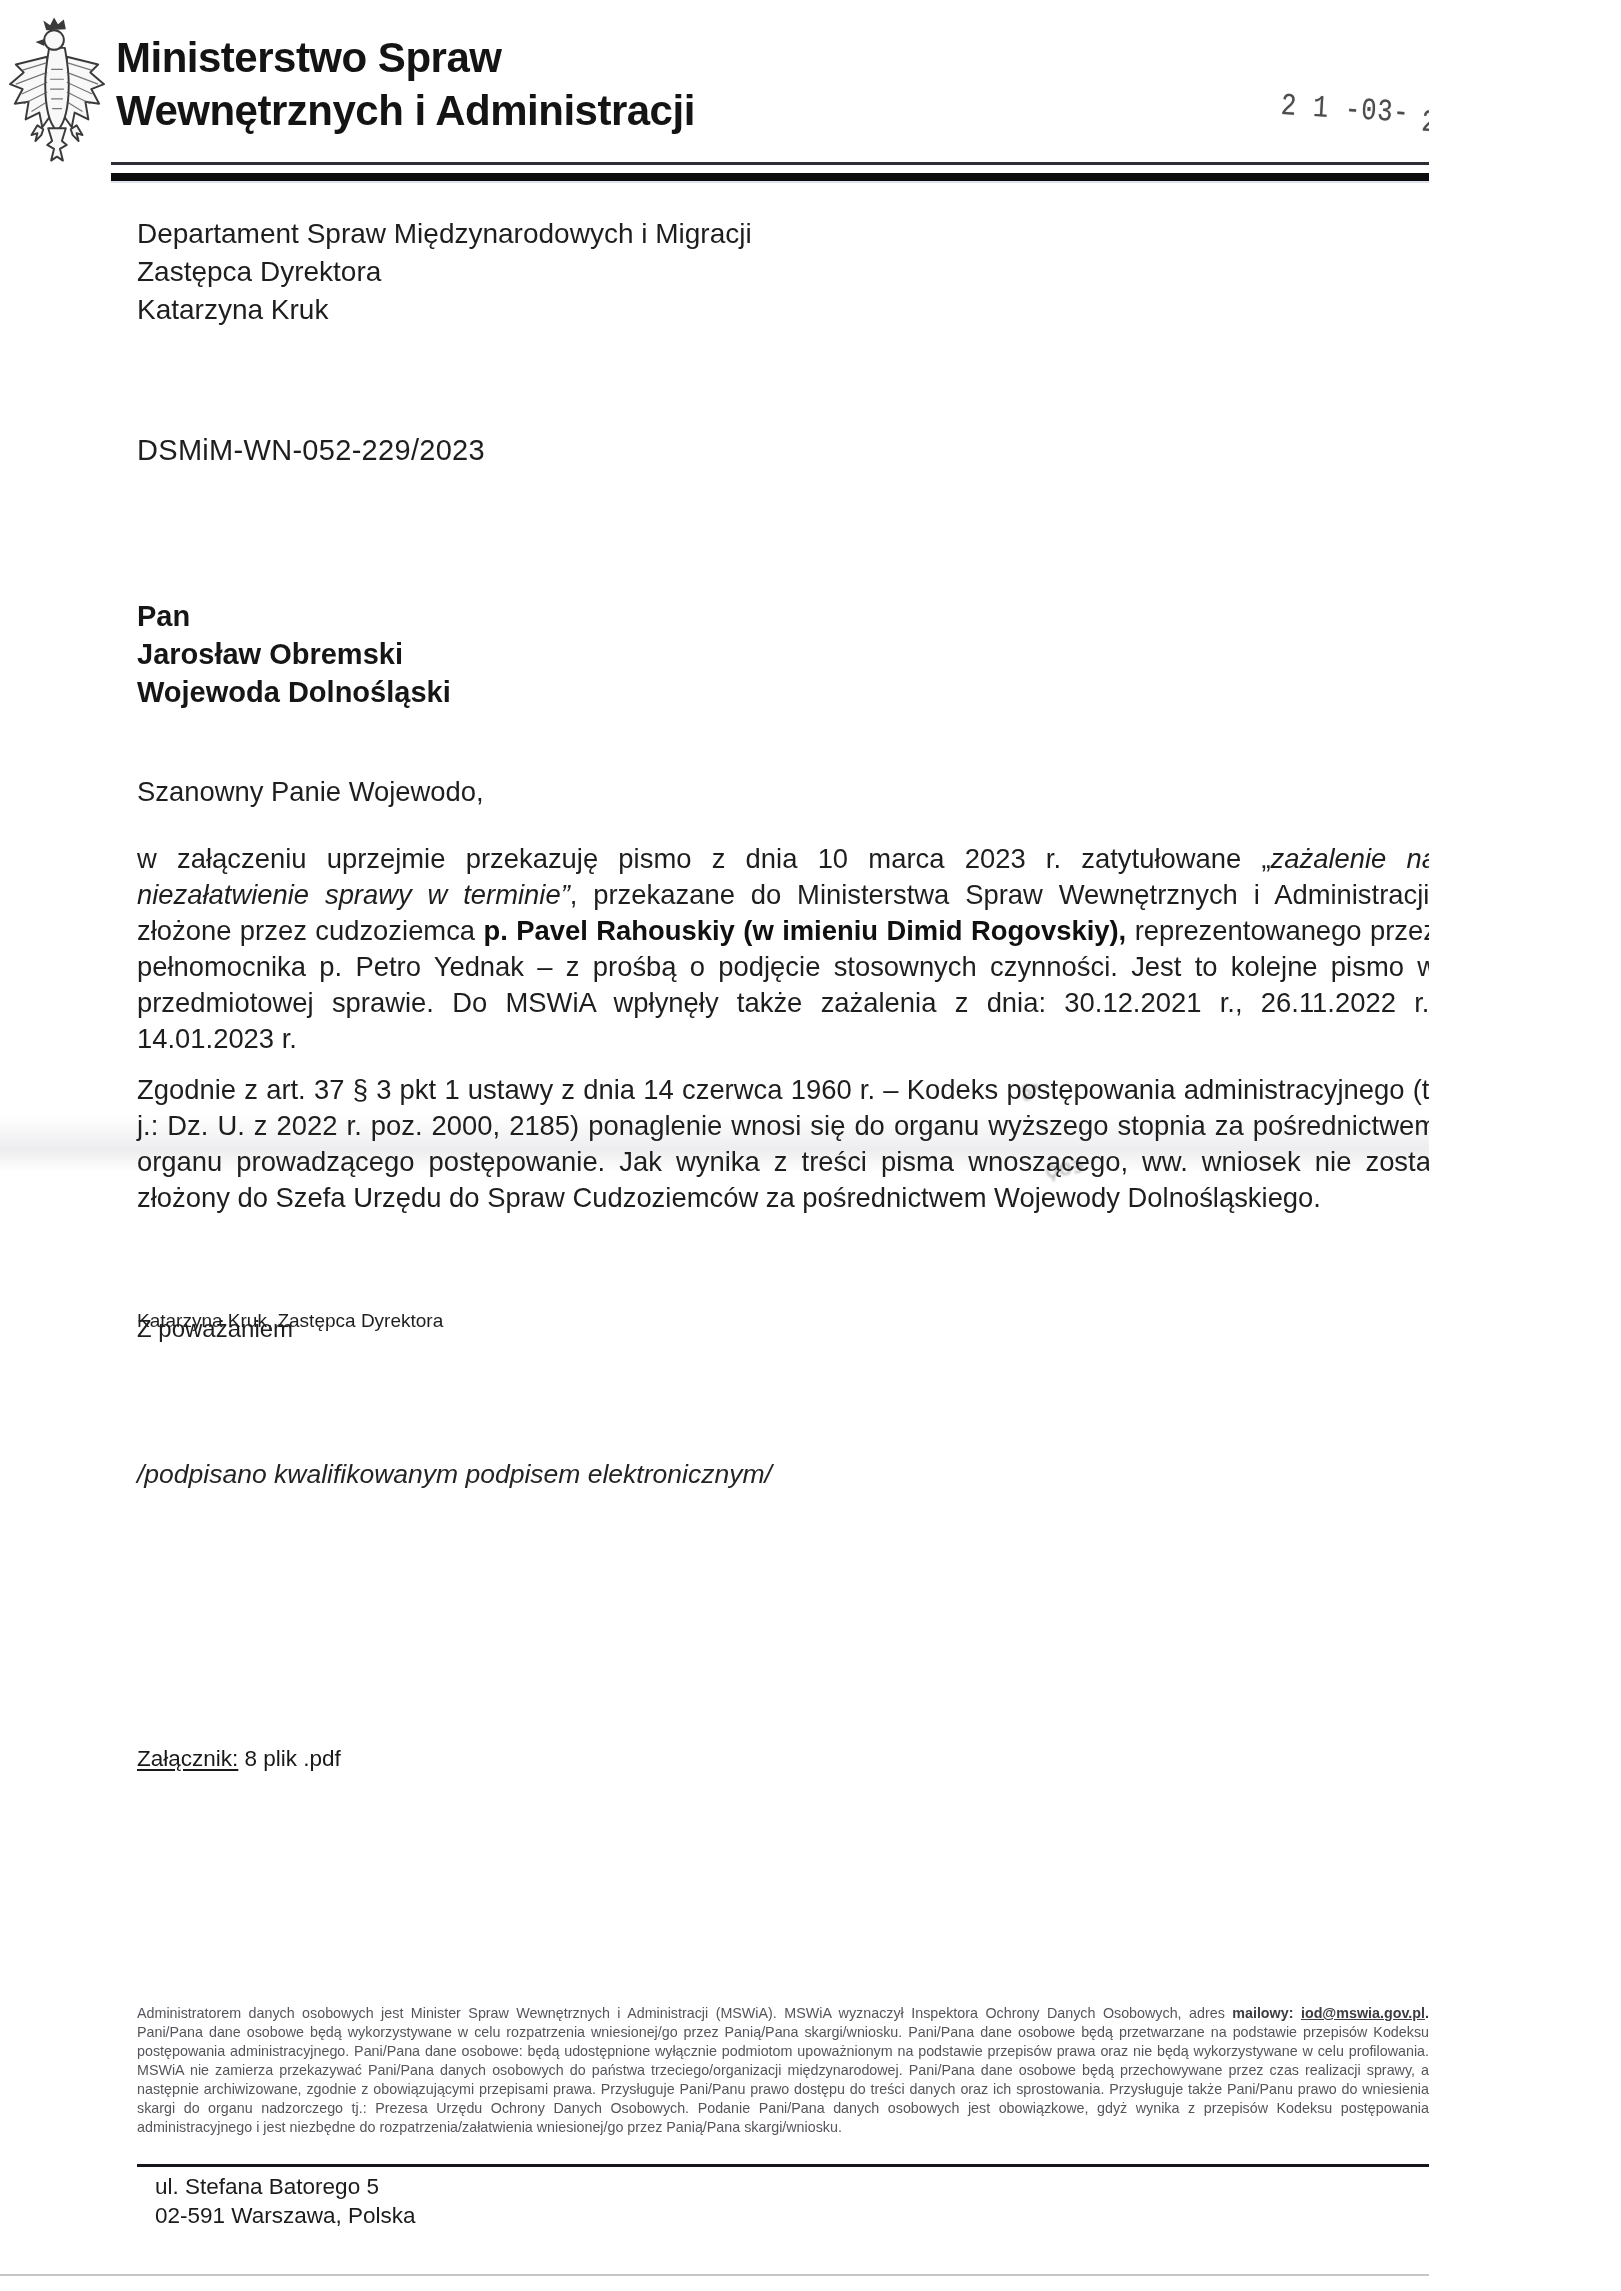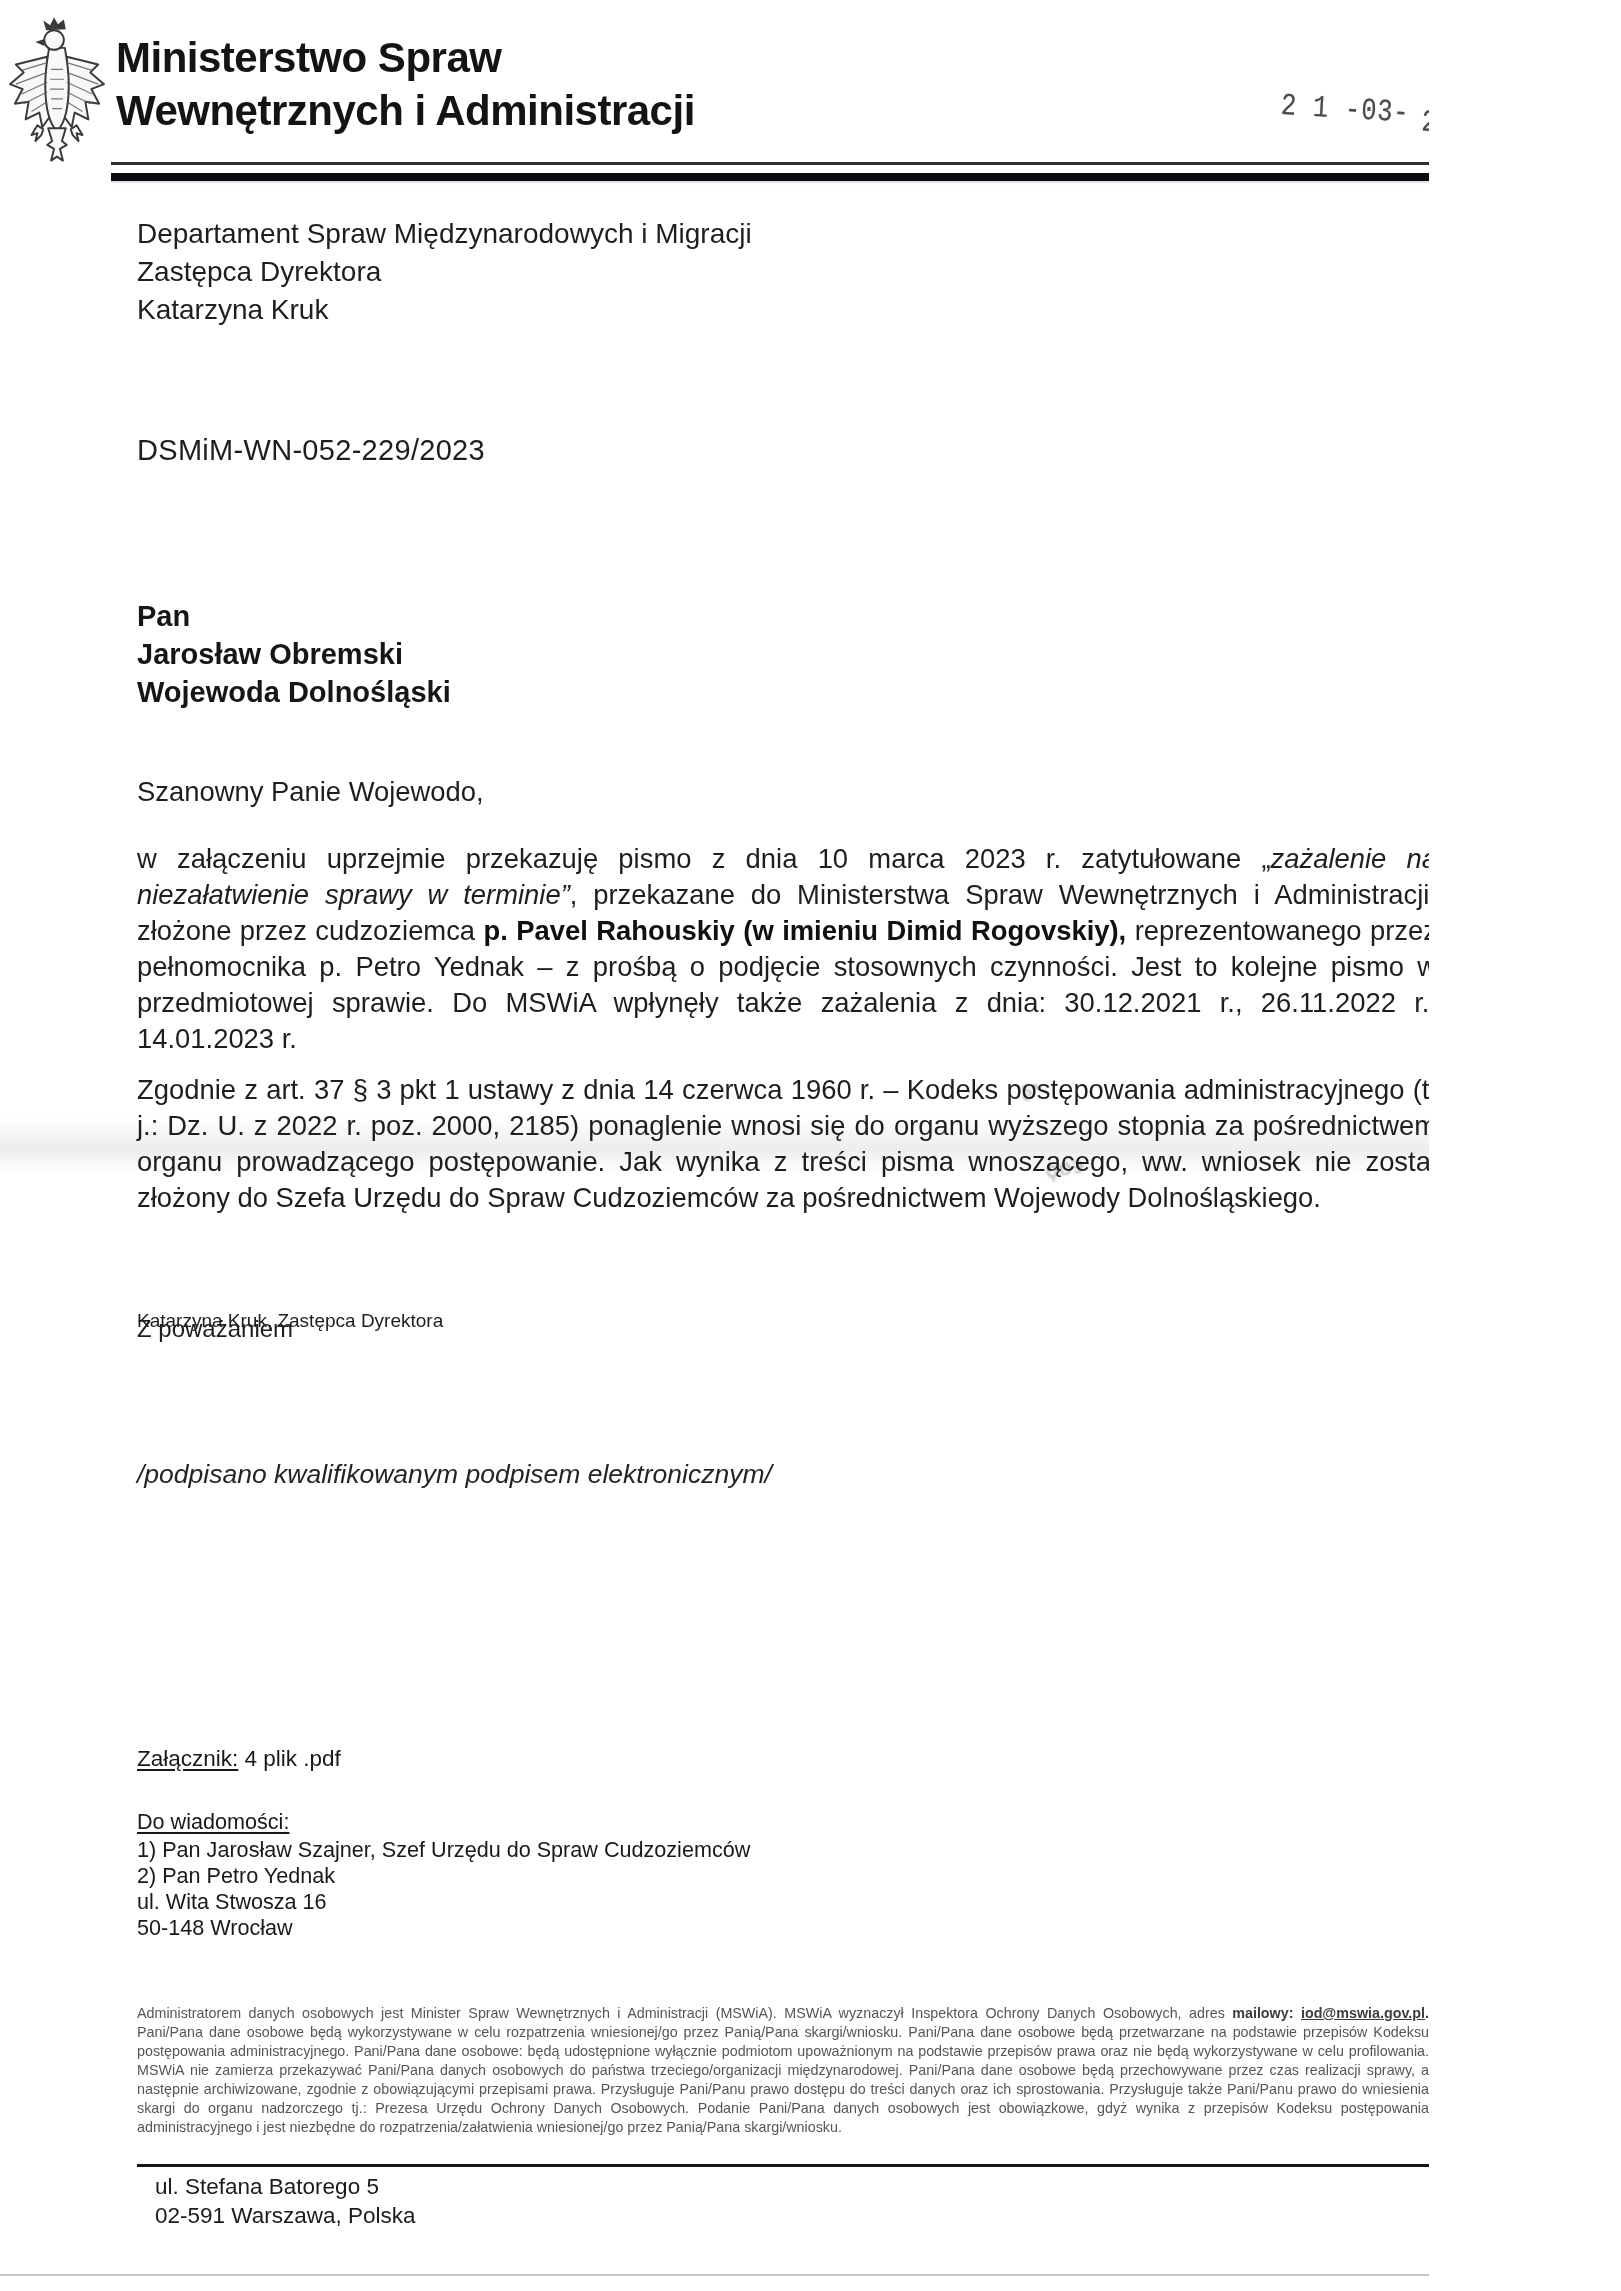--- a/index.html
+++ b/index.html
@@ -126,29 +126,22 @@
   <div class="scan-band"></div>
   <div class="smudge s1">ʂ˞</div>
   <div class="smudge s2">ϙο϶</div>
 
   <p class="para p2">Zgodnie z art. 37 § 3 pkt 1 ustawy z dnia 14 czerwca 1960 r. – Kodeks postępowania administracyjnego (t. j.: Dz. U. z 2022 r. poz. 2000, 2185) ponaglenie wnosi się do organu wyższego stopnia za pośrednictwem organu prowadzącego postępowanie. Jak wynika z treści pisma wnoszącego, ww. wniosek nie został złożony do Szefa Urzędu do Spraw Cudzoziemców za pośrednictwem Wojewody Dolnośląskiego.</p>
 
   <div class="block closing">Z poważaniem</div>
   <div class="block signature">Katarzyna Kruk, Zastępca Dyrektora</div>
   <div class="block signote">/podpisano kwalifikowanym podpisem elektronicznym/</div>
 
-  <div class="attach"><span class="ul">Załącznik:</span><span> 4 plik .pdf</span></div>
+  <div class="attach"><span class="ul">Załącznik:</span><span> 8 plik .pdf</span></div>
 
-  <div class="cc">
-    <div class="heading ul">Do wiadomości:</div>
-    <div>1) Pan Jarosław Szajner, Szef Urzędu do Spraw Cudzoziemców</div>
-    <div>2) Pan Petro Yednak</div>
-    <div>ul. Wita Stwosza 16</div>
-    <div>50-148 Wrocław</div>
-  </div>
 
   <p class="privacy"><span>Administratorem danych osobowych jest Minister Spraw Wewnętrznych i Administracji (MSWiA). MSWiA wyznaczył Inspektora Ochrony Danych Osobowych, adres </span><span class="b">mailowy: </span><span class="b email">iod@mswia.gov.pl</span><span class="b">.</span><span> Pani/Pana dane osobowe będą wykorzystywane w celu rozpatrzenia wniesionej/go przez Panią/Pana skargi/wniosku. Pani/Pana dane osobowe będą przetwarzane na podstawie przepisów Kodeksu postępowania administracyjnego. Pani/Pana dane osobowe: będą udostępnione wyłącznie podmiotom upoważnionym na podstawie przepisów prawa oraz nie będą wykorzystywane w celu profilowania. MSWiA nie zamierza przekazywać Pani/Pana danych osobowych do państwa trzeciego/organizacji międzynarodowej. Pani/Pana dane osobowe będą przechowywane przez czas realizacji sprawy, a następnie archiwizowane, zgodnie z obowiązującymi przepisami prawa. Przysługuje Pani/Panu prawo dostępu do treści danych oraz ich sprostowania. Przysługuje także Pani/Panu prawo do wniesienia skargi do organu nadzorczego tj.: Prezesa Urzędu Ochrony Danych Osobowych. Podanie Pani/Pana danych osobowych jest obowiązkowe, gdyż wynika z przepisów Kodeksu postępowania administracyjnego i jest niezbędne do rozpatrzenia/załatwienia wniesionej/go przez Panią/Pana skargi/wniosku.</span></p>
 
   <div class="footer-rule"></div>
   <div class="footer-addr">
     <div>ul. Stefana Batorego 5</div>
     <div>02-591 Warszawa, Polska</div>
   </div>
 
   <div class="bottom-line"></div>

